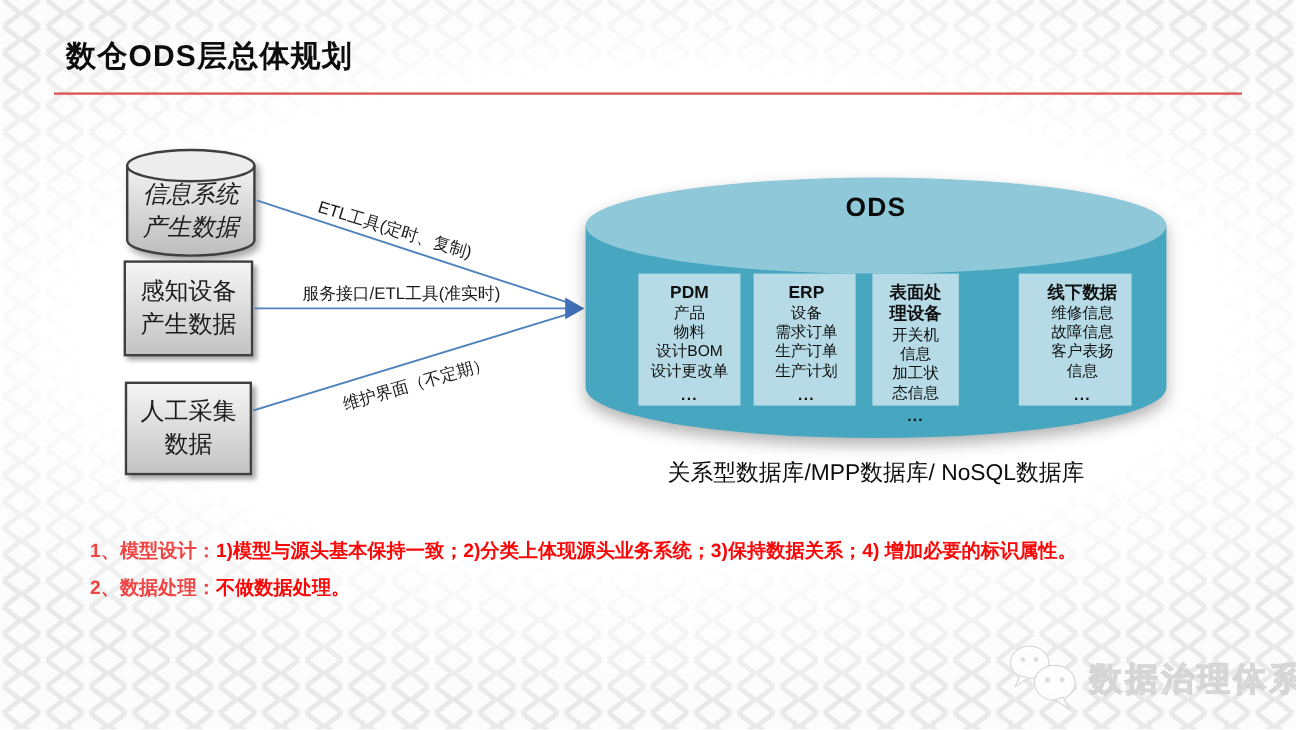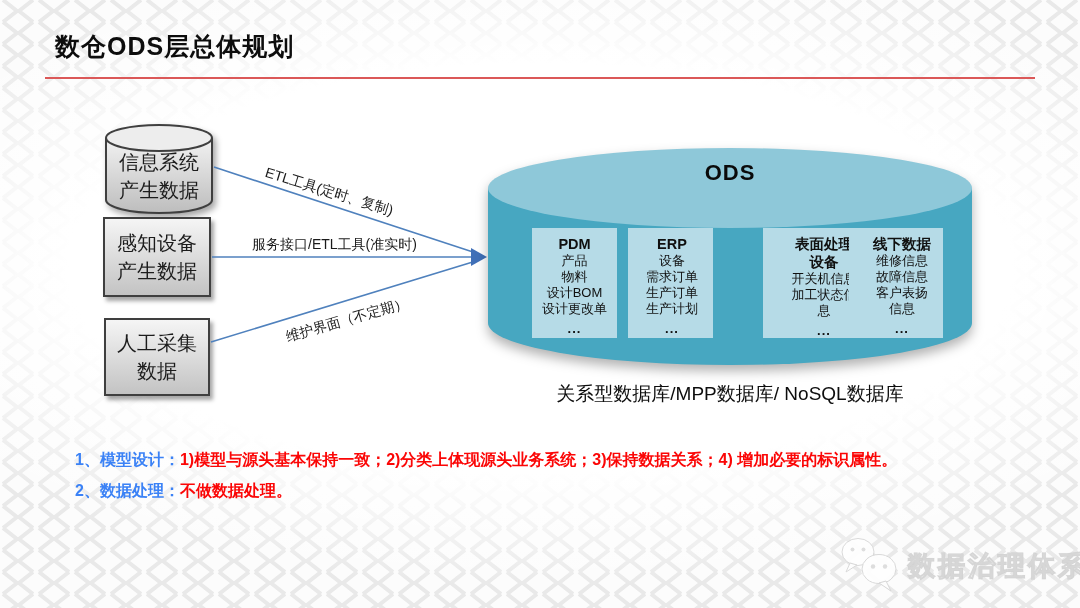--- a/index.html
+++ b/index.html
@@ -36,21 +36,21 @@
     background:#db5858;
   }
 
   
   .src-label{
     white-space:pre-line;text-align:center;
     font-size:20px;color:#1c1c1c;line-height:1.4;
   }
   .src-cyl{left:103px;top:122px;width:112px;height:94px;
     filter:drop-shadow(3px 4px 3px rgba(0,0,0,0.35));}
-  .src-cyl .src-label{position:absolute;left:0;top:26px;width:112px;}
+  .src-cyl .src-label{position:absolute;left:0;top:26px;width:112px;font-style:italic;}
   .src-box{
     border:2px solid #3f3f3f;
     background:linear-gradient(#f5f5f5,#c3c3c3);
     box-shadow:3px 4px 4px rgba(0,0,0,0.35);
     display:flex;align-items:center;justify-content:center;
   }
   .src-box2{left:103px;top:217px;width:108px;height:80px;}
   .src-box3{left:104px;top:318px;width:106px;height:78px;}
 
   
@@ -73,32 +73,32 @@
     top:228px;height:110px;
     background:#b6dbe7;
     text-align:center;color:#101010;
     padding-top:7px;font-size:13px;line-height:1.24;
   }
   .obox-title{font-size:14.5px;font-weight:bold;line-height:1.25;}
   .obox-line{display:block;}
   .obox-more{margin-top:3px;font-weight:bold;letter-spacing:1px;}
   .obox1{left:532px;width:85px;padding-left:6px;padding-right:6px;}
   .obox2{left:628px;width:85px;padding-left:6px;padding-right:3px;}
-  .obox3{left:763px;width:109px;padding-left:25px;padding-right:12px;}
+  .obox3{left:727px;width:72px;padding-left:12px;padding-right:12px;}
   .obox4{left:849px;width:94px;padding-left:24px;padding-right:12px;}
   .ods-caption{
     left:486px;top:381px;width:488px;text-align:center;
     font-size:19px;color:#0d0d0d;white-space:nowrap;
   }
 
   
   .note-line{left:75px;white-space:nowrap;font-size:16px;line-height:1.3;}
   .note-line-1{top:450px;}
   .note-line-2{top:481px;}
-  .note-label{font-weight:bold;color:#3b82f6;}
+  .note-label{font-weight:bold;color:#ef4444;}
   .note-red{font-weight:bold;color:#fb0606;}
 
   
   .watermark{
     left:836px;top:534px;display:flex;align-items:center;
   }
   .wm-text{
     font-size:27px;font-weight:bold;letter-spacing:3px;
     color:rgba(255,255,255,0.93);
     -webkit-text-stroke:1px rgba(201,201,201,0.75);

